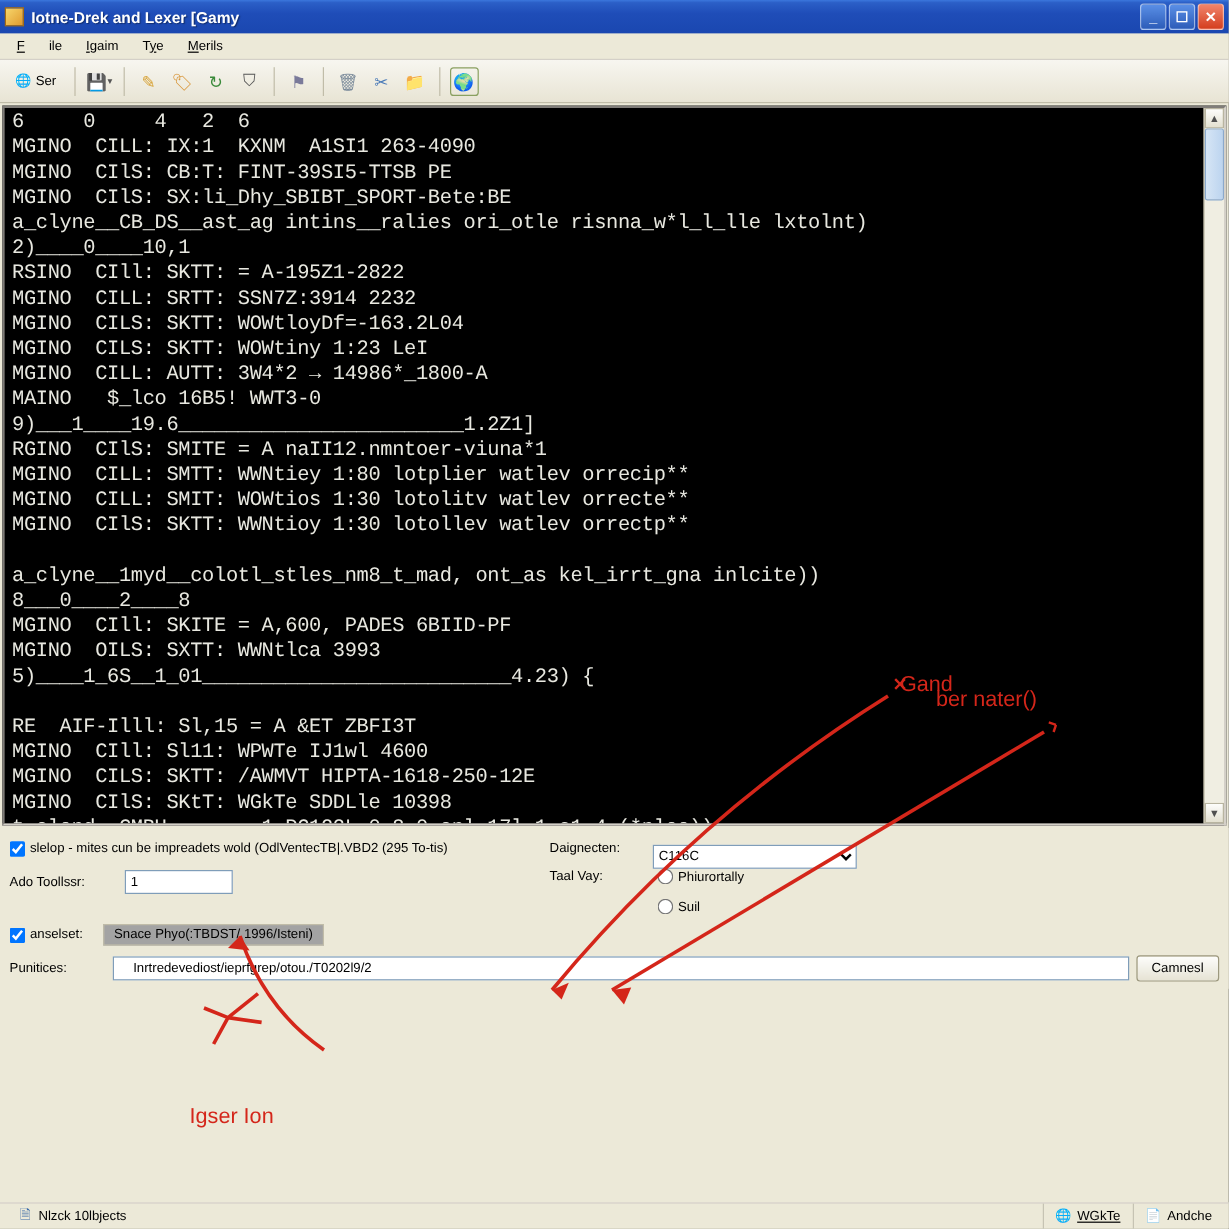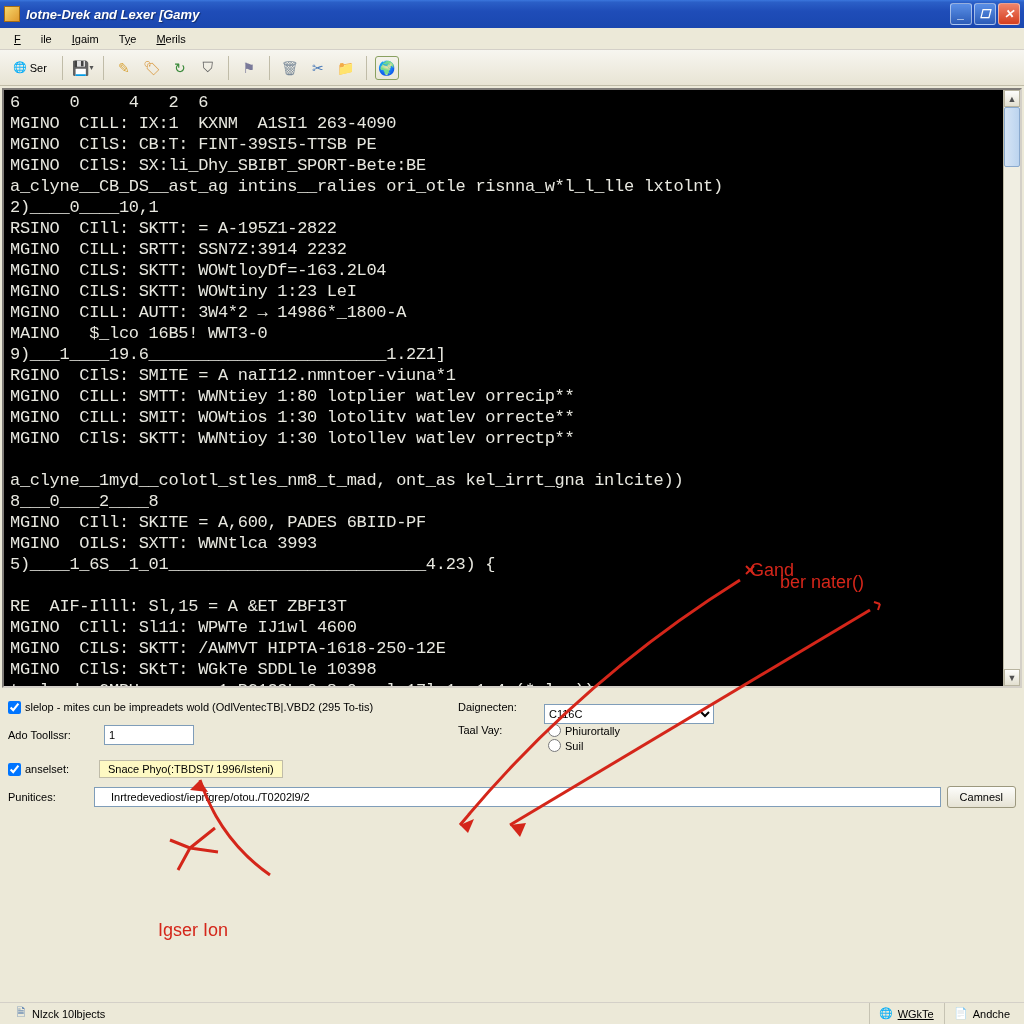--- a/index.html
+++ b/index.html
@@ -13,21 +13,20 @@
   position: relative;
 }
 .titlebar {
   height: 28px;
   background: linear-gradient(to bottom, #3b77dd 0%, #2b5fc7 8%, #1f4db8 40%, #1a47b0 100%);
   display: flex;
   align-items: center;
   padding: 0 4px;
   color: white;
   font-weight: bold;
-  font-style: italic;
 }
 .titlebar .app-icon {
   width: 16px; height: 16px;
   background: linear-gradient(135deg, #f7d66b, #e09a2e);
   border: 1px solid #a66c12;
   margin-right: 6px;
 }
 .titlebar .title { flex: 1; font-size: 13px; text-shadow: 1px 1px 1px rgba(0,0,0,0.4); }
 .winbtns { display: flex; gap: 2px; }
 .winbtn {
@@ -129,21 +128,21 @@
   font-size: 11px;
   background: white;
 }
 .row select {
   height: 20px;
   border: 1px solid #7f9db9;
   font-size: 11px;
   background: white;
   margin-top: 13px;
 }
-.radio-col { display: flex; flex-direction: column; gap: 2px; margin-left: 4px; }
+.radio-col { display: flex; flex-direction: column; gap: 12px; margin-left: 4px; }
 .chk { display: flex; align-items: center; gap: 4px; }
 .full-row {
   grid-column: 1 / span 2;
   display: flex; align-items: center; gap: 6px;
 }
 .full-row input[type=text] { flex: 1; height: 20px; border: 1px solid #7f9db9; padding: 0 16px; font-size: 11px; }
 .btn {
   height: 22px; padding: 0 12px;
   background: linear-gradient(to bottom, #fdfdfb, #e6e3d4);
   border: 1px solid #9c987e;
@@ -320,21 +319,21 @@
           <input type="radio" name="tv" style=""> 
           <span>Suil</span>
         </label>
     </div>
   </div>
   <div class="row">
     <label class="chk">
       <input type="checkbox" checked="" style="">
       <span>anselset:</span>
     </label>
-    <span style="margin-left:24px;border:1px solid #c0bca8;padding:2px 8px;background:#fef9c3">Snace Phyo(:TBDST/ 1996/Isteni)</span>
+    <span style="margin-left:11px;border:1px solid #c0bca8;padding:2px 8px;background:#a3a3a3">Snace Phyo(:TBDST/ 1996/Isteni)</span>
   </div>
 
   <div class="full-row">
     <label style="width:80px">Punitices:</label>
     <input type="text" value="Inrtredevediost/ieprfgrep/otou./T0202l9/2" style="">
     <button class="btn">Camnesl</button>
   </div>
 </div>
 
 <div class="statusbar">

